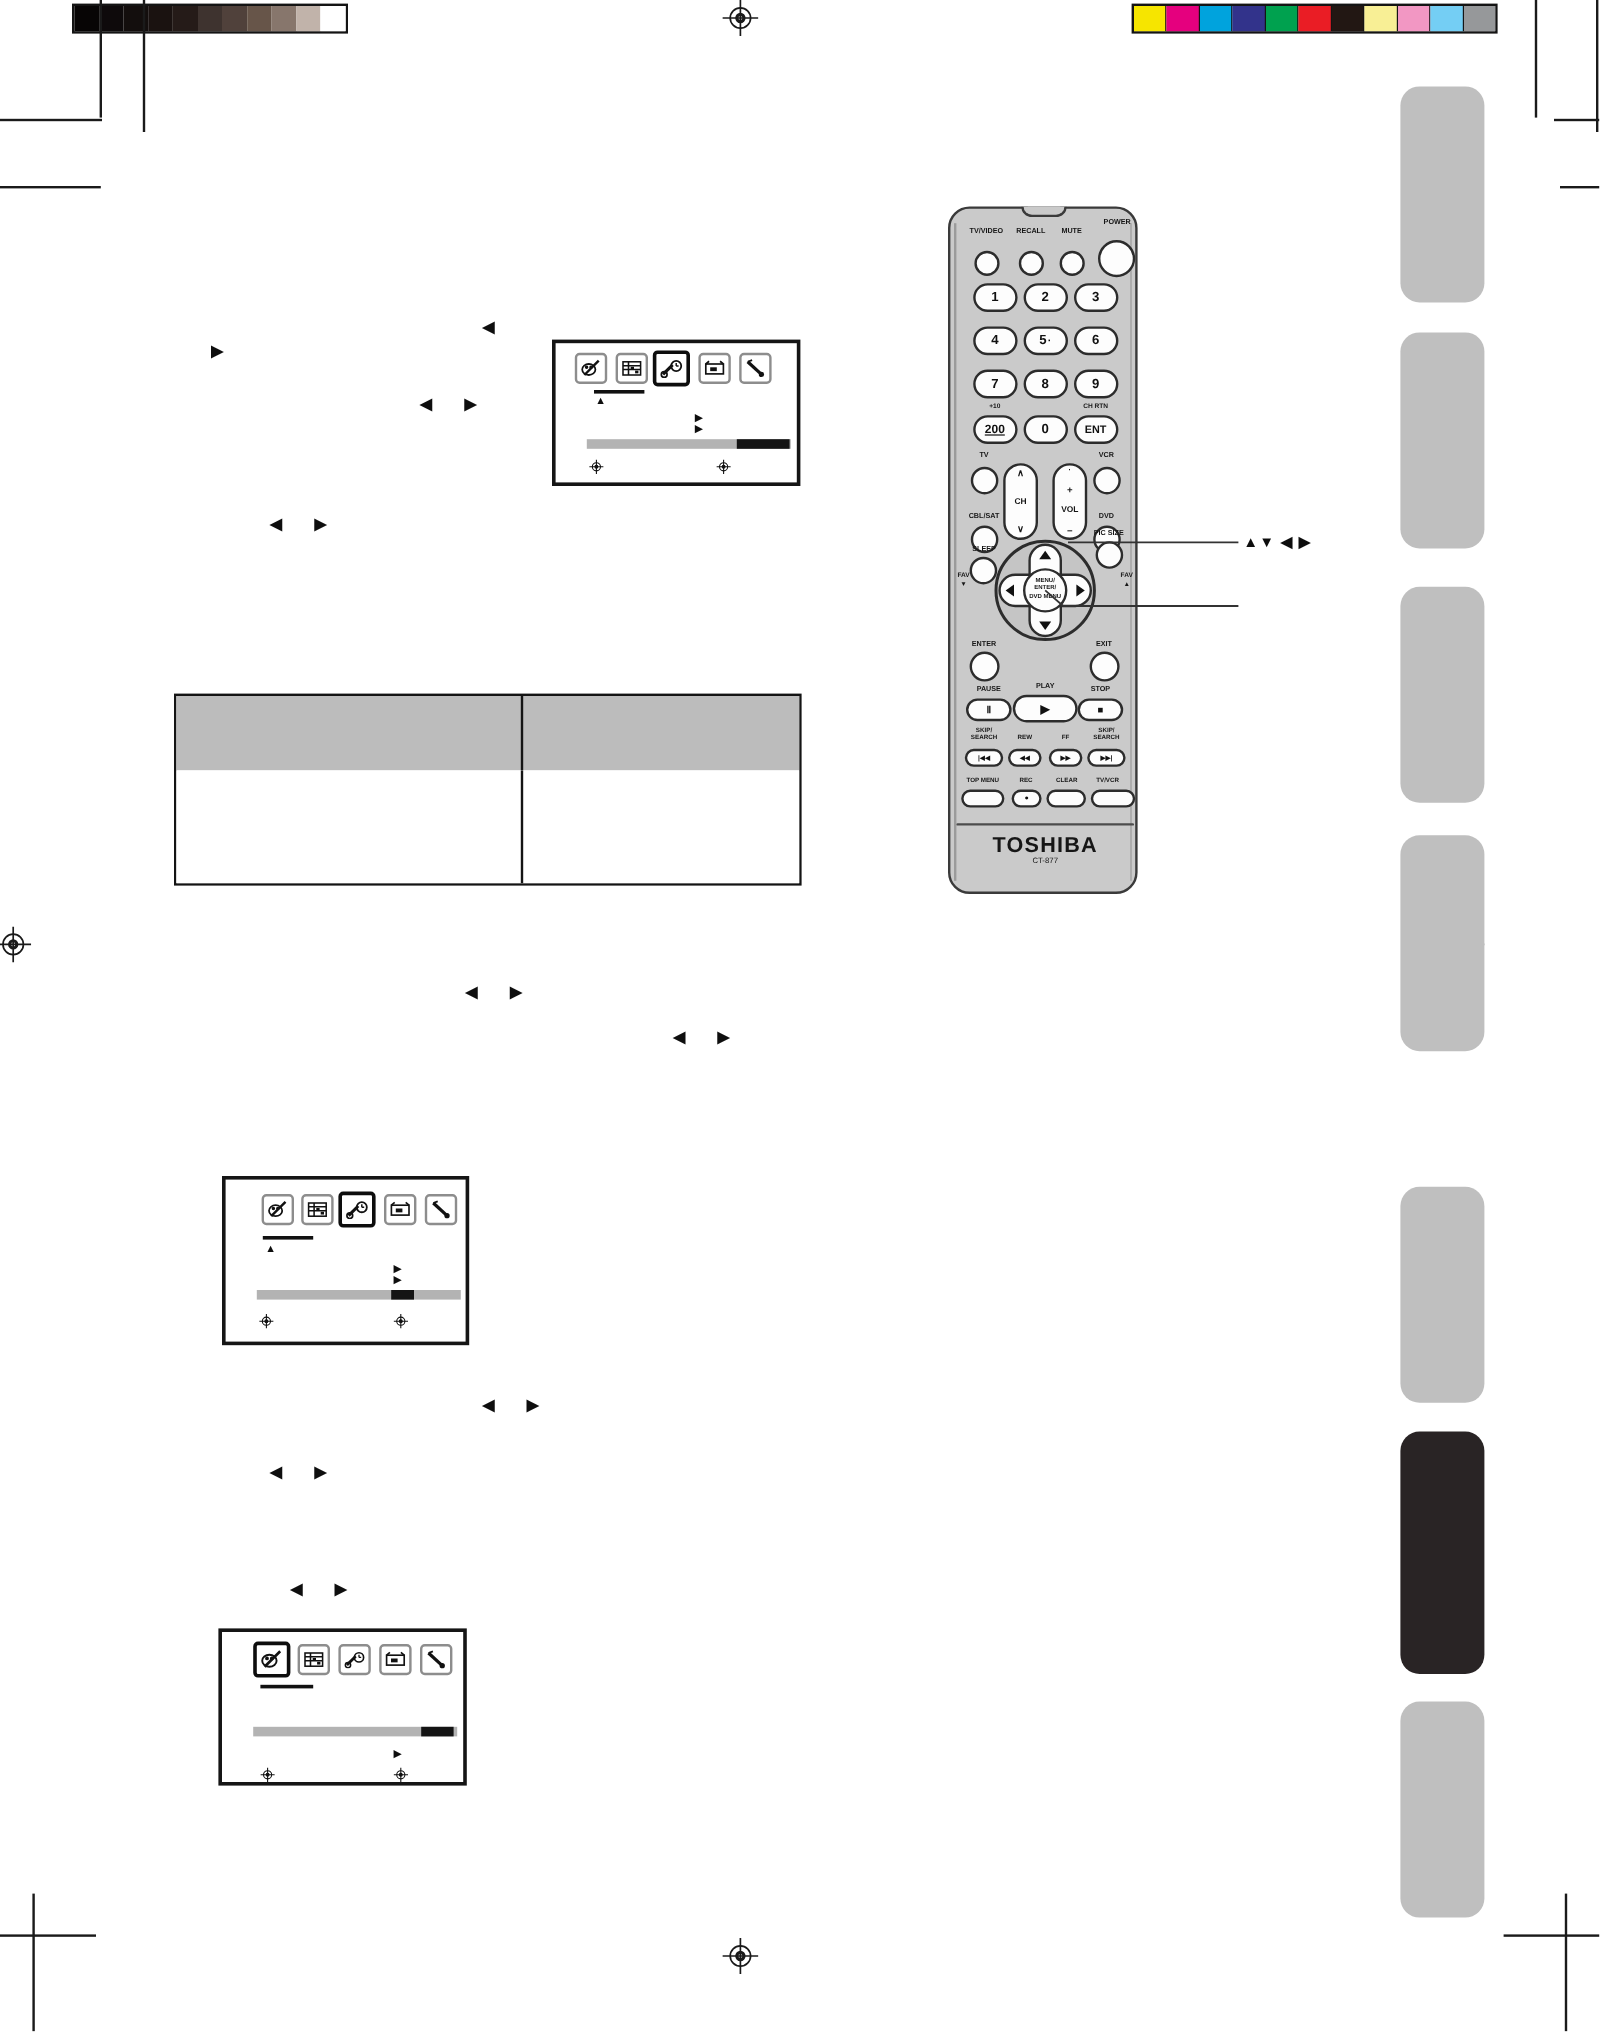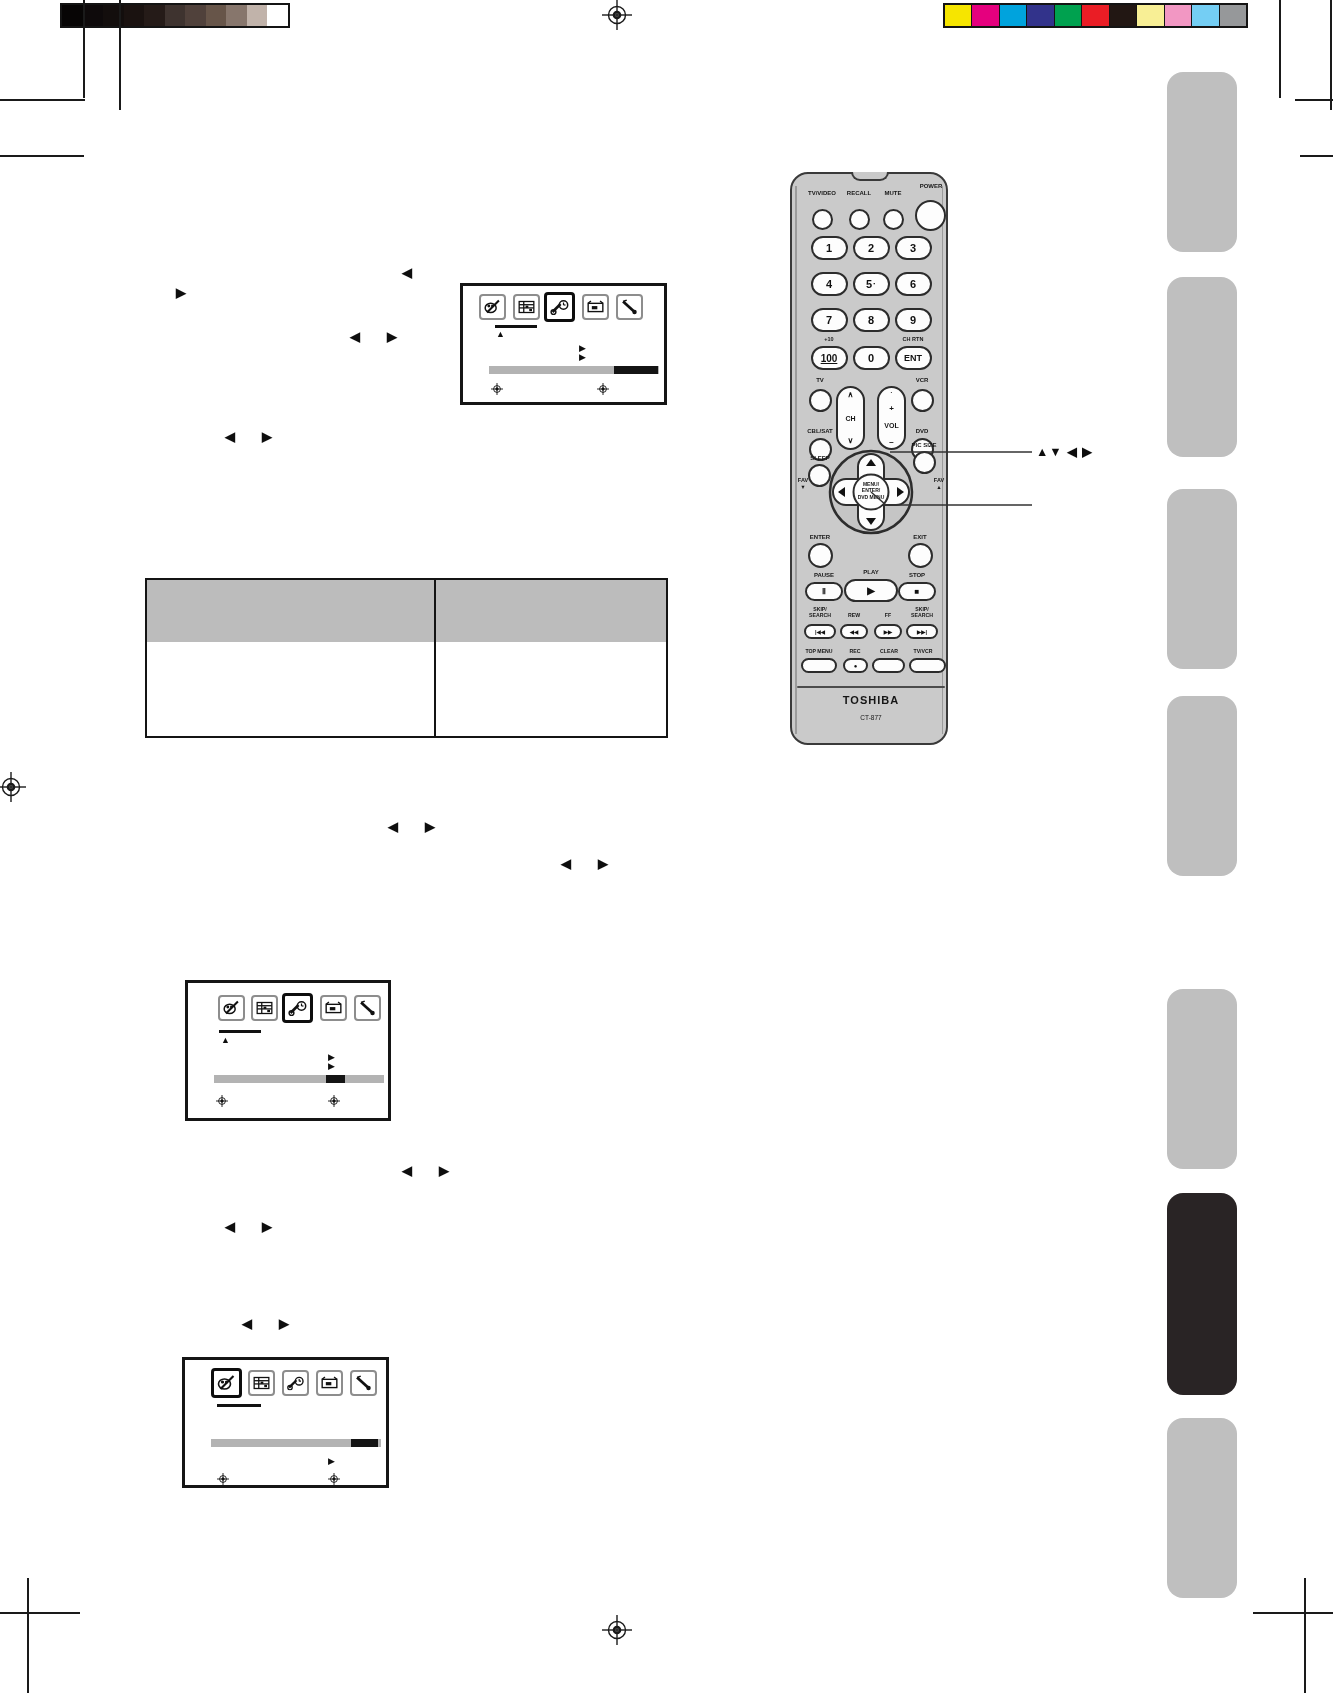--- a/index.html
+++ b/index.html
@@ -435,21 +435,21 @@
     <div class="btn oval" style="left:60.5px;top:98px;width:37px;height:24px;font-size:11px;">
       <span>5</span>
       <span style="font-size:9px;margin-left:1px;">·</span>
     </div>
     <div class="btn oval" style="left:102.5px;top:98px;width:37px;height:24px;font-size:11px;">6</div>
     <div class="btn oval" style="left:18.5px;top:134px;width:37px;height:24px;font-size:11px;">7</div>
     <div class="btn oval" style="left:60.5px;top:134px;width:37px;height:24px;font-size:11px;">8</div>
     <div class="btn oval" style="left:102.5px;top:134px;width:37px;height:24px;font-size:11px;">9</div>
     <div class="rl" style="left:18.5px;top:162px;width:37px;font-size:5.5px;">+10</div>
     <div class="rl" style="left:100px;top:162px;width:42px;font-size:5.5px;">CH RTN</div>
-    <div class="btn oval" style="left:18.5px;top:172px;width:37px;height:24px;font-size:10px;text-decoration:underline;">100</div>
+    <div class="btn oval" style="left:18.5px;top:172px;width:37px;height:24px;font-size:10px;text-decoration:underline;">200</div>
     <div class="btn oval" style="left:60.5px;top:172px;width:37px;height:24px;font-size:11px;">0</div>
     <div class="btn oval" style="left:102.5px;top:172px;width:37px;height:24px;font-size:9px;">ENT</div>
 
     <div class="rl" style="left:10px;top:203px;width:36px;">TV</div>
     <div class="rl" style="left:112px;top:203px;width:36px;">VCR</div>
     <div class="btn round" style="left:16.5px;top:215px;width:23px;height:23px;"></div>
     <div class="btn round" style="left:118.5px;top:215px;width:23px;height:23px;"></div>
     <div class="rocker" style="left:44px;top:212px;">
       <span class="gl">∧</span>
       <span class="mid">CH</span>
@@ -517,21 +517,21 @@
     <div class="rl" style="left:6px;top:474px;width:42px;font-size:5.2px;">TOP MENU</div>
     <div class="rl" style="left:50px;top:474px;width:26px;font-size:5.2px;">REC</div>
     <div class="rl" style="left:80px;top:474px;width:34px;font-size:5.2px;">CLEAR</div>
     <div class="rl" style="left:112px;top:474px;width:38px;font-size:5.2px;">TV/VCR</div>
     <div class="btn oval" style="left:9px;top:484px;width:36px;height:15px;"></div>
     <div class="btn oval" style="left:51px;top:484px;width:25px;height:15px;font-size:6px;">●</div>
     <div class="btn oval" style="left:80px;top:484px;width:33px;height:15px;"></div>
     <div class="btn oval" style="left:117px;top:484px;width:37px;height:15px;"></div>
 
     <div class="mark" style="left:5px;top:512px;width:148px;height:2px;background:#4c4c4c;border-radius:2px;"></div>
-    <div class="rl" style="left:0;top:520px;width:158px;font-size:11px;letter-spacing:1px;">TOSHIBA</div>
+    <div class="rl" style="left:0;top:520px;width:158px;font-size:18px;letter-spacing:1px;">TOSHIBA</div>
     <div class="rl" style="left:0;top:540px;width:158px;font-size:6.5px;font-weight:normal;">CT-877</div>
   </div>
 
   <svg class="overlay" width="1333" height="1693" viewBox="0 0 1333 1693">
     <line x1="890" y1="452" x2="1032" y2="452" stroke="#333" stroke-width="1.5"></line>
     <polyline points="871,492 886,505 1032,505" fill="none" stroke="#333" stroke-width="1.5"></polyline>
   </svg>
   <div class="callout-label" style="left:1036px;top:444px;">▲▼ ◀ ▶</div>
 
 </div>

